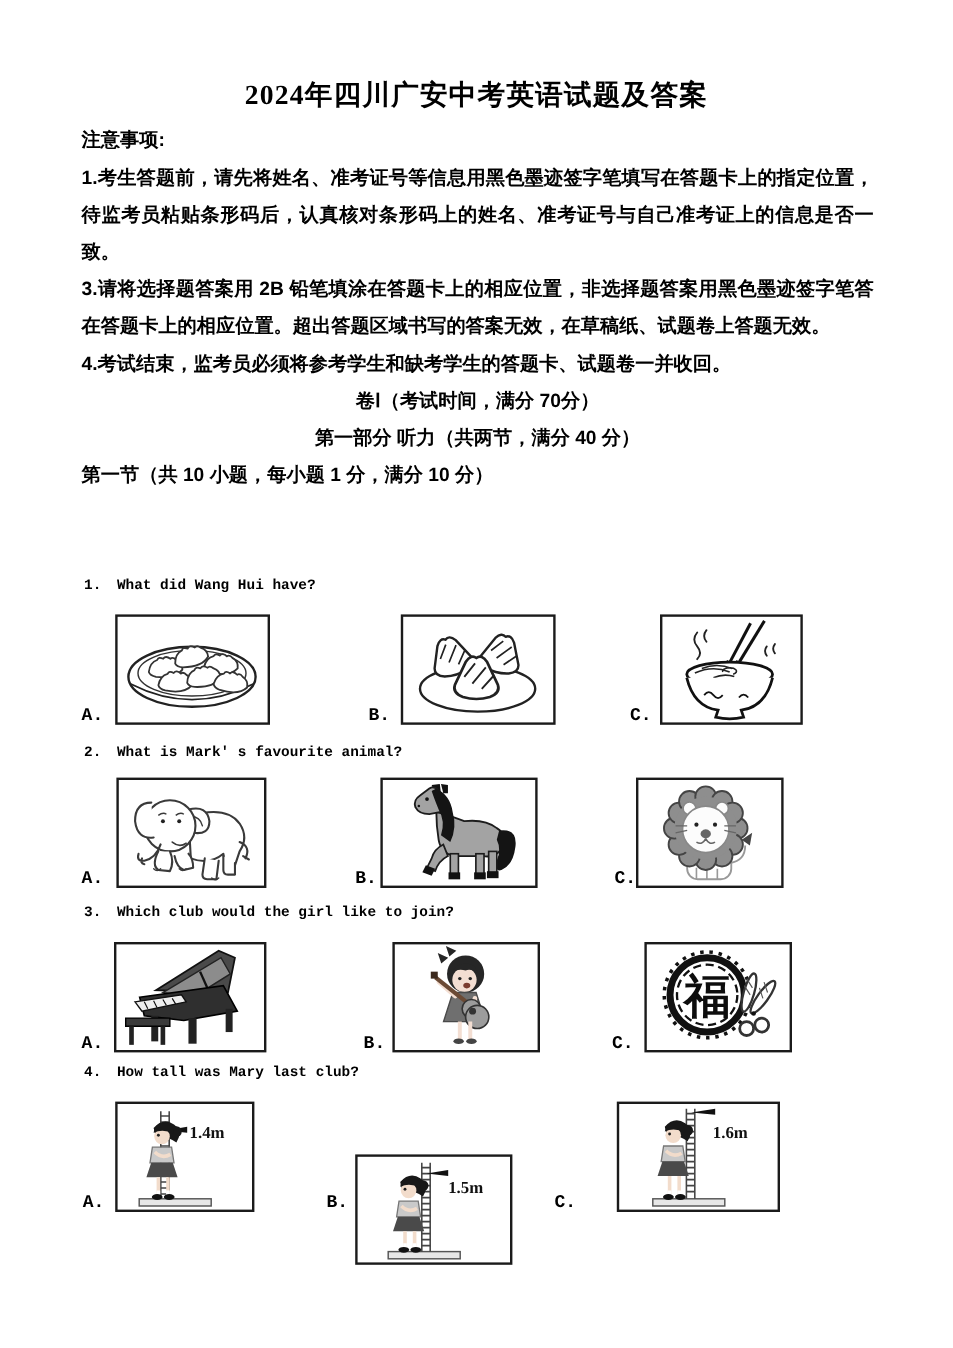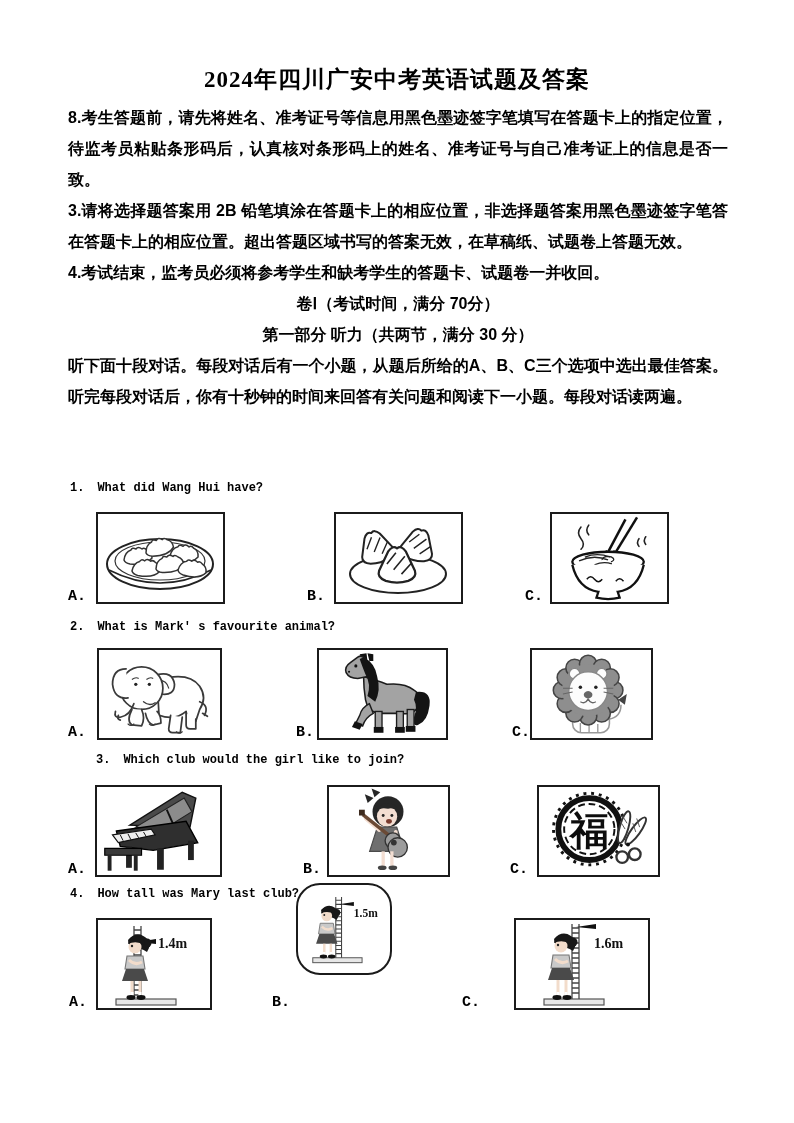--- a/index.html
+++ b/index.html
@@ -38,26 +38,27 @@
   .fu-char{font-family:"DejaVu Serif","Liberation Serif",serif;font-weight:bold;fill:#0d0d0d;}
 </style>
 </head>
 <body>
 
 <div class="page">
 
   <div class="doc-title">2024年四川广安中考英语试题及答案</div>
 
   <div class="body-text">
-    <p>8.考生答题前，请先将姓名、准考证号等信息用黑色墨迹签字笔填写在答题卡上的指定位置，待监考员粘贴条形码后，认真核对条形码上的姓名、准考证号与自己准考证上的信息是否一致。</p>
+    <p>注意事项:</p>
+    <p>1.考生答题前，请先将姓名、准考证号等信息用黑色墨迹签字笔填写在答题卡上的指定位置，待监考员粘贴条形码后，认真核对条形码上的姓名、准考证号与自己准考证上的信息是否一致。</p>
     <p>3.请将选择题答案用 2B 铅笔填涂在答题卡上的相应位置，非选择题答案用黑色墨迹签字笔答在答题卡上的相应位置。超出答题区域书写的答案无效，在草稿纸、试题卷上答题无效。</p>
     <p>4.考试结束，监考员必须将参考学生和缺考学生的答题卡、试题卷一并收回。</p>
     <p class="center">卷Ⅰ（考试时间，满分 70分）</p>
-    <p class="center">第一部分 听力（共两节，满分 30 分）</p>
-    <p>听下面十段对话。每段对话后有一个小题，从题后所给的A、B、C三个选项中选出最佳答案。听完每段对话后，你有十秒钟的时间来回答有关问题和阅读下一小题。每段对话读两遍。</p>
+    <p class="center">第一部分 听力（共两节，满分 40 分）</p>
+    <p>第一节（共 10 小题，每小题 1 分，满分 10 分）</p>
   </div>
 
   <div class="q-line" style="top:481px;">
     <span>1.</span><span class="q-text">What did Wang Hui have?</span>
   </div>
 
   <span class="opt-label" style="left:68px;top:588px;">A.</span>
   <div class="opt-box" style="left:96px;top:512px;width:129px;">
     <svg viewBox="0 0 125 88">
       <ellipse cx="62" cy="50" rx="53" ry="25" fill="#fff" stroke="#222" stroke-width="2"></ellipse>
@@ -184,21 +185,21 @@
       <circle cx="72" cy="23" r="5.5" fill="#fcfcfc" stroke="#888" stroke-width="1.4"></circle>
       <circle cx="58" cy="41" r="20" fill="#fcfcfc" stroke="#888" stroke-width="1.5"></circle>
       <circle cx="50" cy="37" r="1.8" fill="#222"></circle>
       <circle cx="66" cy="37" r="1.8" fill="#222"></circle>
       <path d="M54,43 q4,-4 8,0 q2,4 -4,6 q-6,-2 -4,-6 z" fill="#666"></path>
       <path d="M58,49 q-3,6 -8,3 M58,49 q3,6 8,3" fill="none" stroke="#666" stroke-width="1.4"></path>
       <path d="M32,38 h10 M32,44 l10,-2 M84,38 h-10 M84,44 l-10,-2" stroke="#666" stroke-width="1.1"></path>
     </svg>
   </div>
 
-  <div class="q-line" style="top:753px;margin-left:26px;">
+  <div class="q-line" style="top:753px;">
     <span>3.</span><span class="q-text">Which club would the girl like to join?</span>
   </div>
 
   <span class="opt-label" style="left:68px;top:861px;">A.</span>
   <div class="opt-box" style="left:95px;top:785px;width:127px;">
     <svg viewBox="0 0 127 88">
       <polygon points="34,38 88,4 102,10 96,40" fill="#4a4a4a" stroke="#111" stroke-width="1.5"></polygon>
       <polygon points="40,40 90,10 98,24 66,44" fill="#8c8c8c" stroke="#222" stroke-width="1.2"></polygon>
       <line x1="72" y1="22" x2="80" y2="40" stroke="#111" stroke-width="2"></line>
       <polygon points="20,44 92,34 104,56 58,64 24,60" fill="#2f2f2f" stroke="#000" stroke-width="1.4"></polygon>
@@ -282,21 +283,21 @@
       <line x1="34" y1="61" x2="34" y2="75" stroke="#f2dccb" stroke-width="3"></line>
       <line x1="42" y1="61" x2="42" y2="75" stroke="#f2dccb" stroke-width="3"></line>
       <line x1="34" y1="72" x2="34" y2="76" stroke="#fff" stroke-width="3"></line>
       <line x1="42" y1="72" x2="42" y2="76" stroke="#fff" stroke-width="3"></line>
       <ellipse cx="33" cy="77.5" rx="4.5" ry="2.4" fill="#111"></ellipse>
       <ellipse cx="43" cy="77.5" rx="4.5" ry="2.4" fill="#111"></ellipse>
     </svg>
   </div>
 
   <span class="opt-label" style="left:272px;top:994px;">B.</span>
-  <div class="opt-box" style="left:296px;top:883px;width:96px;border-radius:24px;">
+  <div class="opt-box" style="left:296px;top:962px;width:131px;">
     <svg viewBox="0 0 112 88">
       <rect x="18" y="79" width="60" height="6" fill="#e7e7e7" stroke="#555" stroke-width="1.2"></rect>
       <g stroke="#444" stroke-width="1.3" fill="none">
         <line x1="46" y1="5" x2="46" y2="79"></line>
           <line x1="53" y1="5" x2="53" y2="79"></line>
         <path d="M46,9 h7 M46,14 h7 M46,19 h7 M46,24 h7 M46,29 h7 M46,34 h7 M46,39 h7 M46,44 h7 M46,49 h7 M46,54 h7 M46,59 h7 M46,64 h7 M46,69 h7 M46,74 h7"></path>
       </g>
       <polygon points="50,14 68,11 68,16" fill="#111"></polygon>
       <text x="68" y="30" class="ht-label">1.5m</text>
       <circle cx="47" cy="24" r="4.5" fill="#181818"></circle>

